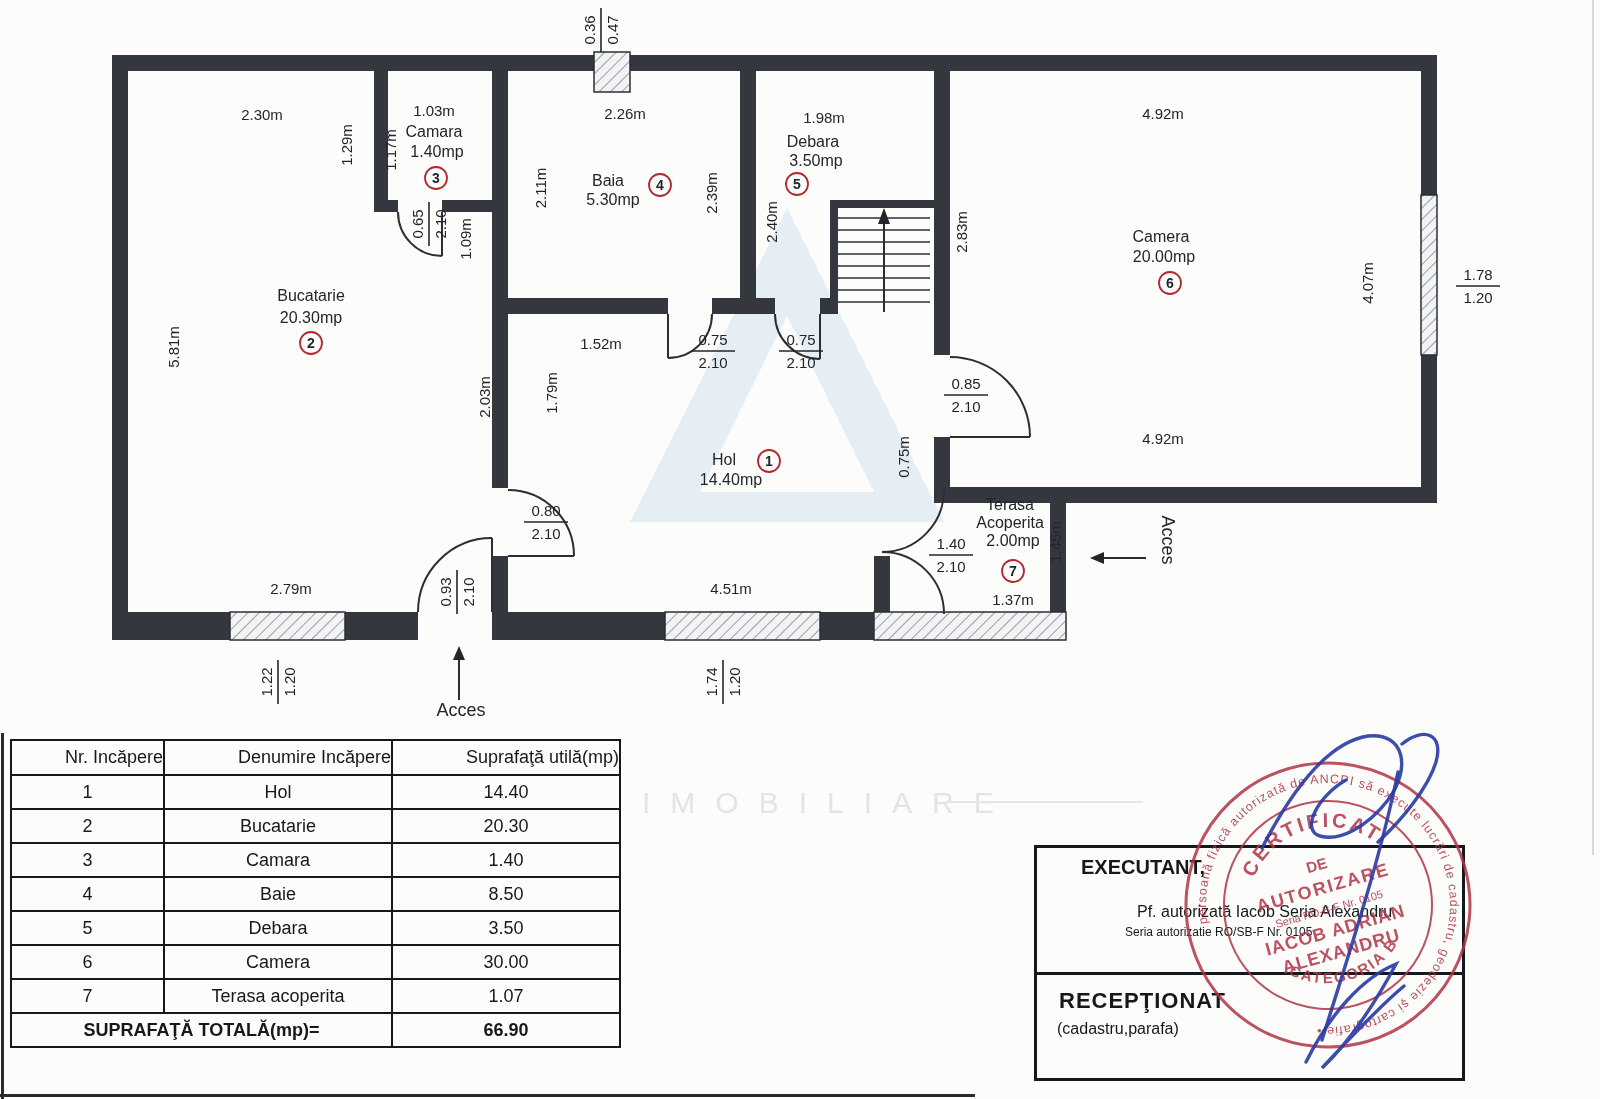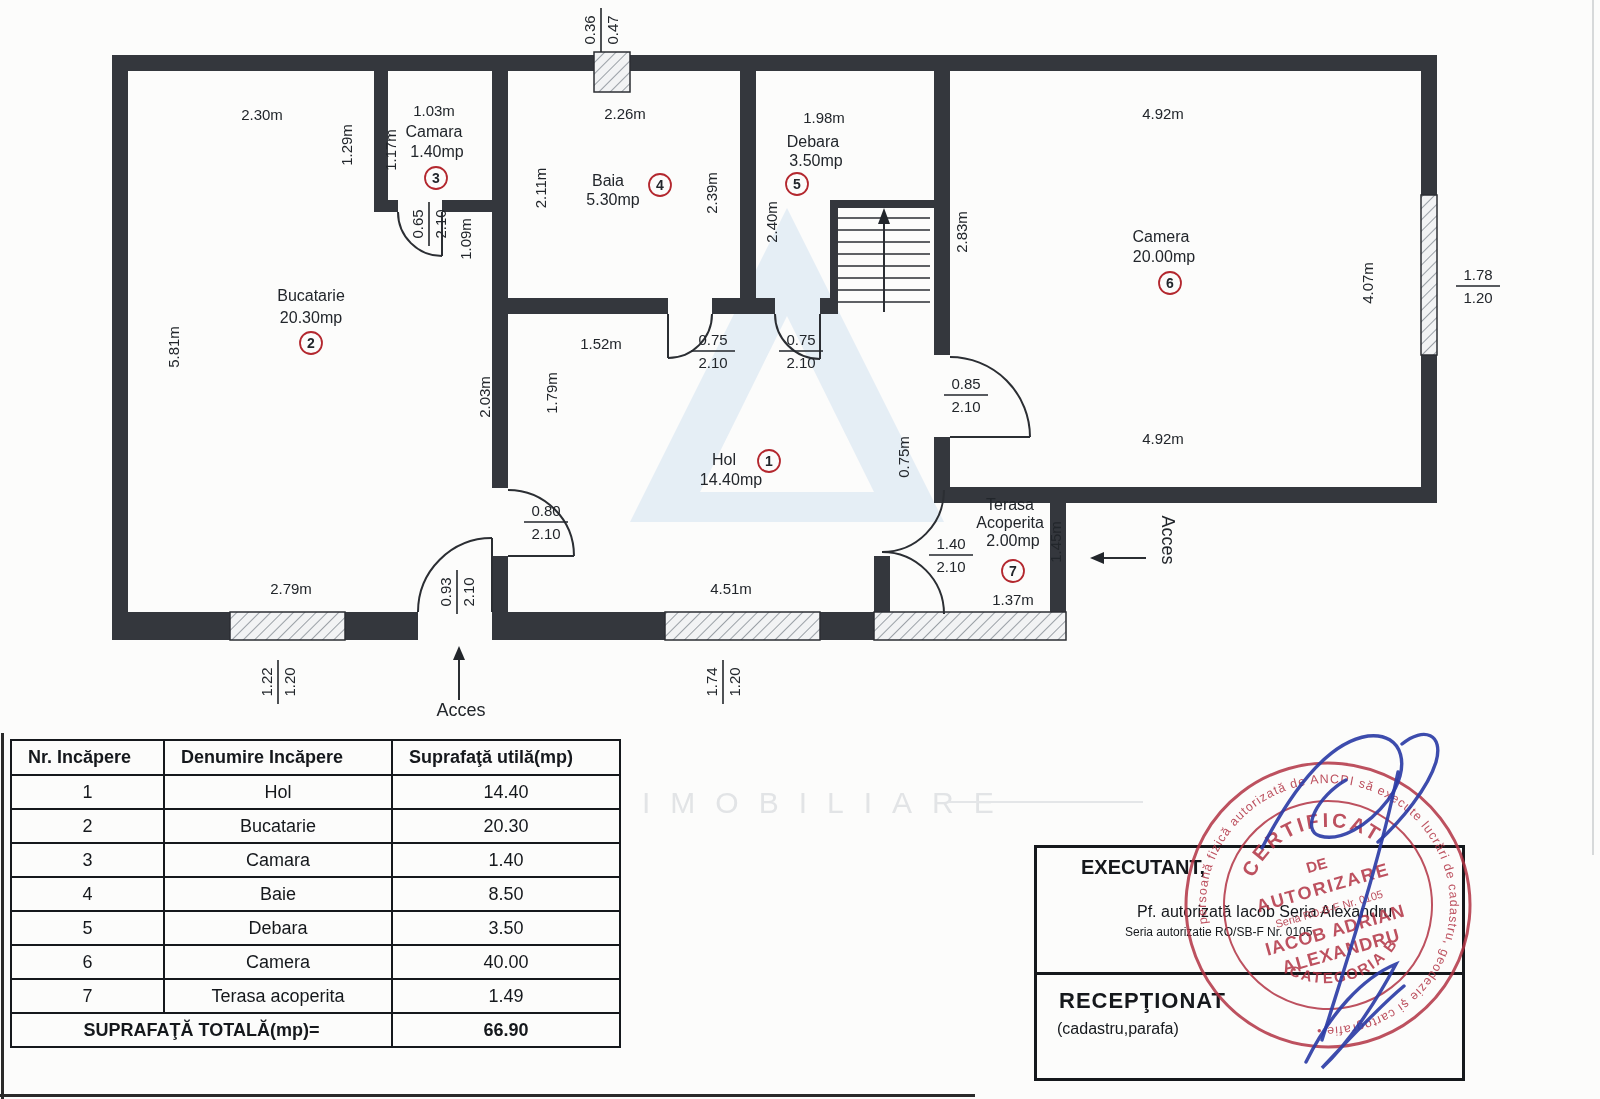--- a/index.html
+++ b/index.html
@@ -28,21 +28,21 @@
   .frac line{stroke:#22262b;stroke-width:1.6}
   .numt{font-size:14px;font-weight:bold;fill:#b3272e;text-anchor:middle}
   .numc{fill:none;stroke:#b3272e;stroke-width:1.8}
   .acc{font-size:18px;text-anchor:middle}
   .arrow{fill:#22262b}
 
   
   .rtab{position:absolute;left:10px;top:739px;z-index:2;border-collapse:collapse;
         font-size:18px;background:transparent}
   .rtab th,.rtab td{border:2px solid #15181c}
-  .rtab th{font-weight:bold;text-align:left;padding:3px 16px;height:27px;white-space:nowrap}
+  .rtab th{font-weight:normal;text-align:right;padding:3px 0;height:27px;white-space:nowrap}
   .rtab td{text-align:center;padding:3px 8px;height:26px}
   .tot{font-weight:bold}
 
   
   .ebox{position:absolute;left:1034px;top:845px;width:425px;height:230px;
         border:3px solid #15181c;z-index:2}
   .ebox div{position:absolute;white-space:nowrap}
   .e-title{left:44px;top:8px;font-size:20px;font-weight:bold}
   .e-l1{left:100px;top:55px;font-size:16px}
   .e-l2{left:88px;top:77px;font-size:12px}
@@ -328,26 +328,26 @@
         <td>8.50</td>
       </tr>
       <tr>
         <td>5</td>
         <td>Debara</td>
         <td>3.50</td>
       </tr>
       <tr>
         <td>6</td>
         <td>Camera</td>
-        <td>40.00</td>
+        <td>30.00</td>
       </tr>
       <tr>
         <td>7</td>
         <td>Terasa acoperita</td>
-        <td>1.49</td>
+        <td>1.07</td>
       </tr>
       <tr>
         <td colspan="2" class="tot">SUPRAFAŢĂ TOTALĂ(mp)=</td>
         <td class="tot">66.90</td>
       </tr>
     </tbody>
   </table>
 
   <div class="ebox">
     <div class="e-title">EXECUTANT,</div>

